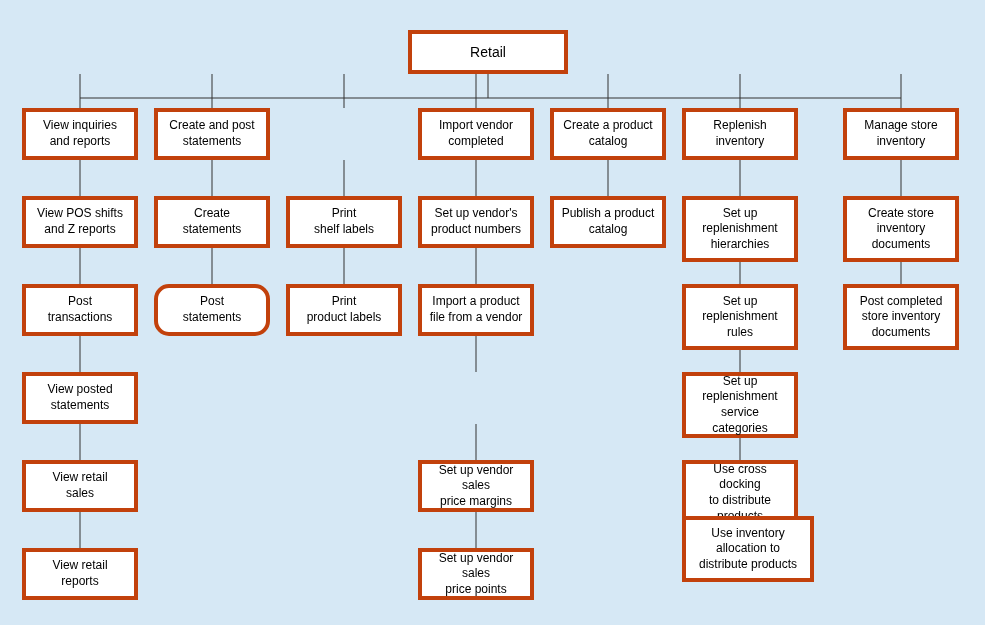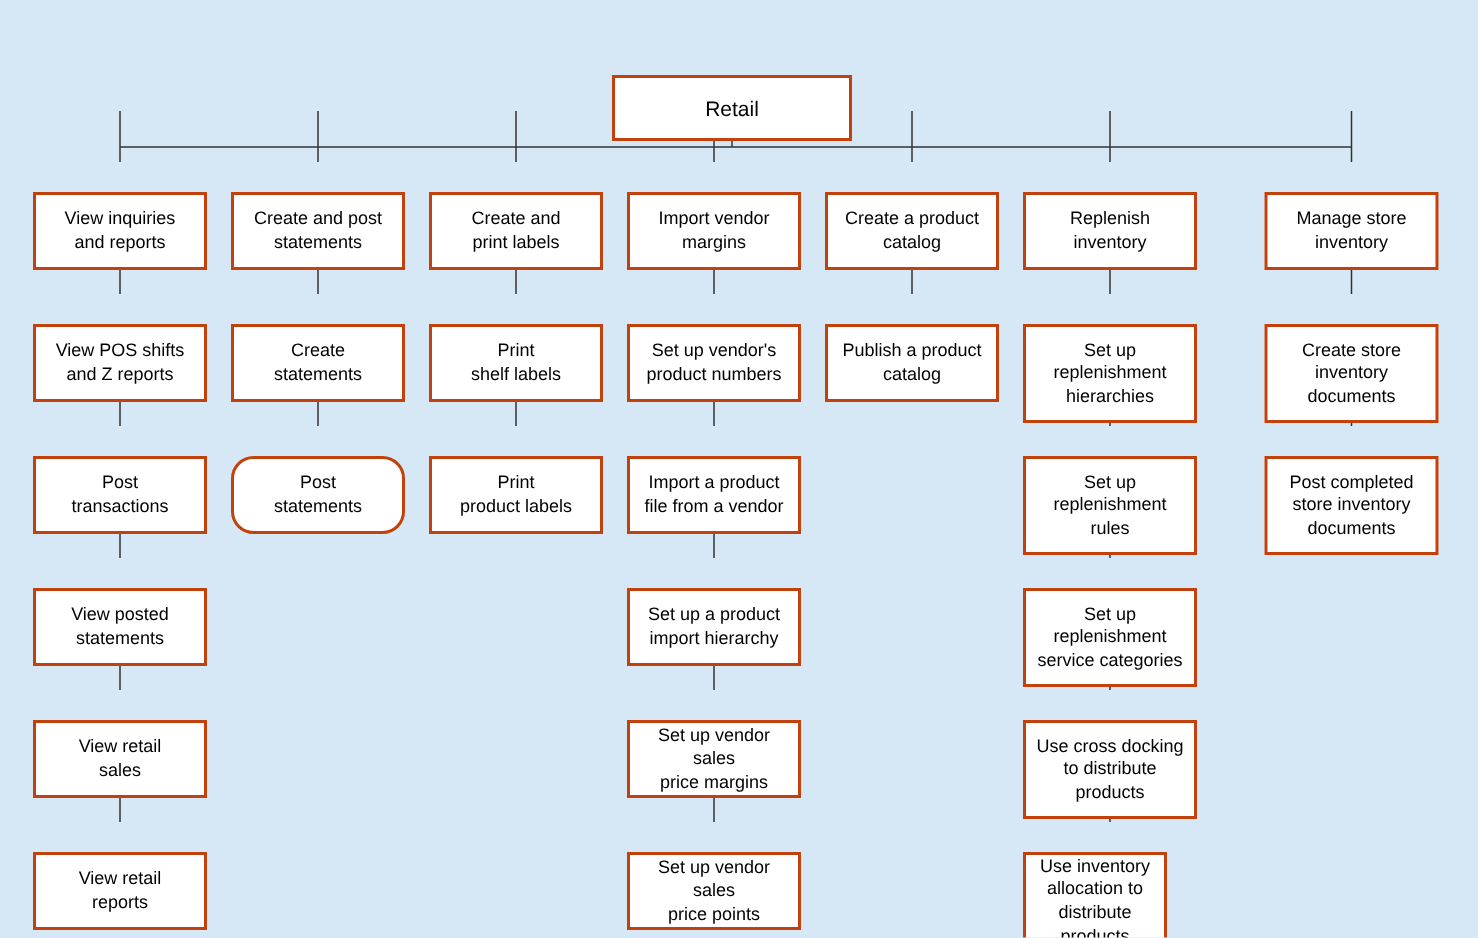--- a/index.html
+++ b/index.html
@@ -21,29 +21,28 @@
       position: absolute;
       top: 0; left: 0;
       width: 985px;
       height: 625px;
       pointer-events: none;
       z-index: 0;
     }
     .node {
       position: absolute;
       background: #fff;
-      border: 2px solid #c2410c;
+      border: 4px solid #c2410c;
       text-align: center;
       display: flex;
       align-items: center;
       justify-content: center;
       padding: 4px 6px;
       line-height: 1.3;
       z-index: 1;
-      margin-top: 20px;
     }
     .node.root {
       font-size: 14px;
     }
   </style>
 </head>
 <body>
 
 <div class="diagram-container">
   <svg class="connector-layer">
@@ -138,48 +137,40 @@
   </div>
   <div class="node" style="left:154px;top:196px;width:116px;height:52px;">
     <span style="white-space:pre-line;">Create
 statements</span>
   </div>
   <div class="node" style="left:154px;top:284px;width:116px;height:52px;border-radius:15px;">
     <span style="white-space:pre-line;">Post
 statements</span>
   </div>
 
-  <div class="node" style="left:286px;top:108px;width:116px;height:52px;">
-    <span style="white-space:pre-line;">Create and
-print labels</span>
-  </div>
   <div class="node" style="left:286px;top:196px;width:116px;height:52px;">
     <span style="white-space:pre-line;">Print
 shelf labels</span>
   </div>
   <div class="node" style="left:286px;top:284px;width:116px;height:52px;">
     <span style="white-space:pre-line;">Print
 product labels</span>
   </div>
 
   <div class="node" style="left:418px;top:108px;width:116px;height:52px;">
     <span style="white-space:pre-line;">Import vendor
-margins</span>
+completed</span>
   </div>
   <div class="node" style="left:418px;top:196px;width:116px;height:52px;">
     <span style="white-space:pre-line;">Set up vendor's
 product numbers</span>
   </div>
   <div class="node" style="left:418px;top:284px;width:116px;height:52px;">
     <span style="white-space:pre-line;">Import a product
 file from a vendor</span>
-  </div>
-  <div class="node" style="left:418px;top:372px;width:116px;height:52px;">
-    <span style="white-space:pre-line;">Set up a product
-import hierarchy</span>
   </div>
   <div class="node" style="left:418px;top:460px;width:116px;height:52px;">
     <span style="white-space:pre-line;">Set up vendor sales
 price margins</span>
   </div>
   <div class="node" style="left:418px;top:548px;width:116px;height:52px;">
     <span style="white-space:pre-line;">Set up vendor sales
 price points</span>
   </div>
 
@@ -209,21 +200,21 @@
   <div class="node" style="left:682px;top:372px;width:116px;height:66px;">
     <span style="white-space:pre-line;">Set up
 replenishment
 service categories</span>
   </div>
   <div class="node" style="left:682px;top:460px;width:116px;height:66px;">
     <span style="white-space:pre-line;">Use cross docking
 to distribute
 products</span>
   </div>
-  <div class="node" style="left:682px;top:548px;width:96px;height:66px;text-align:center;">
+  <div class="node" style="left:682px;top:516px;width:132px;height:66px;text-align:center;">
     <span style="white-space:pre-line;">Use inventory
 allocation to
 distribute products</span>
   </div>
 
   <div class="node" style="left:843px;top:108px;width:116px;height:52px;">
     <span style="white-space:pre-line;">Manage store
 inventory</span>
   </div>
   <div class="node" style="left:843px;top:196px;width:116px;height:66px;">

